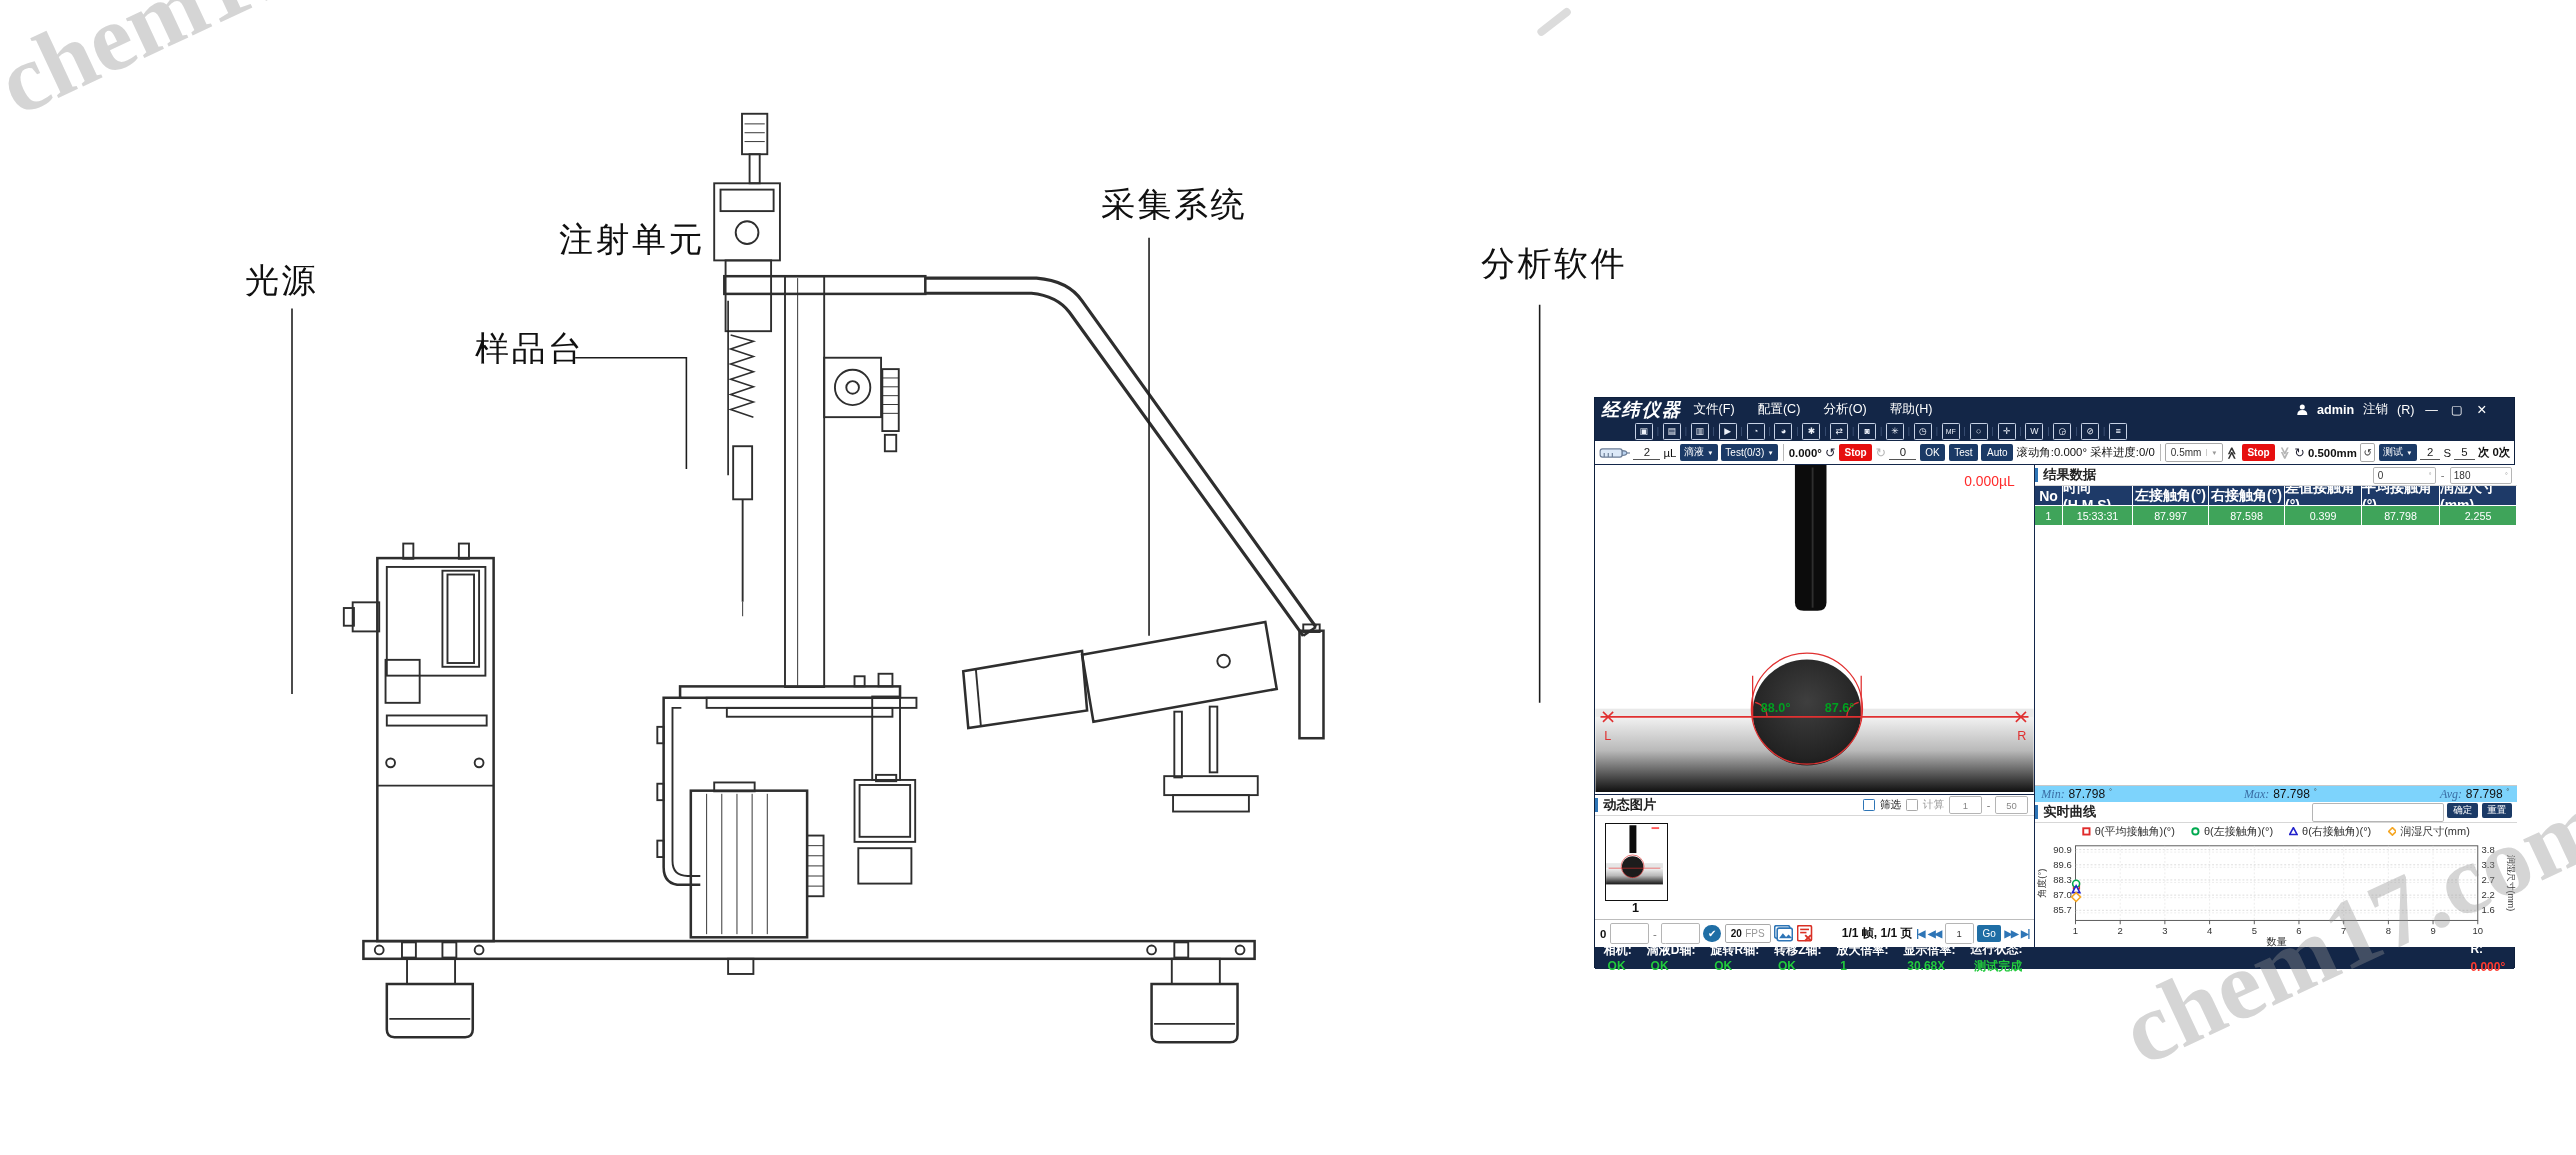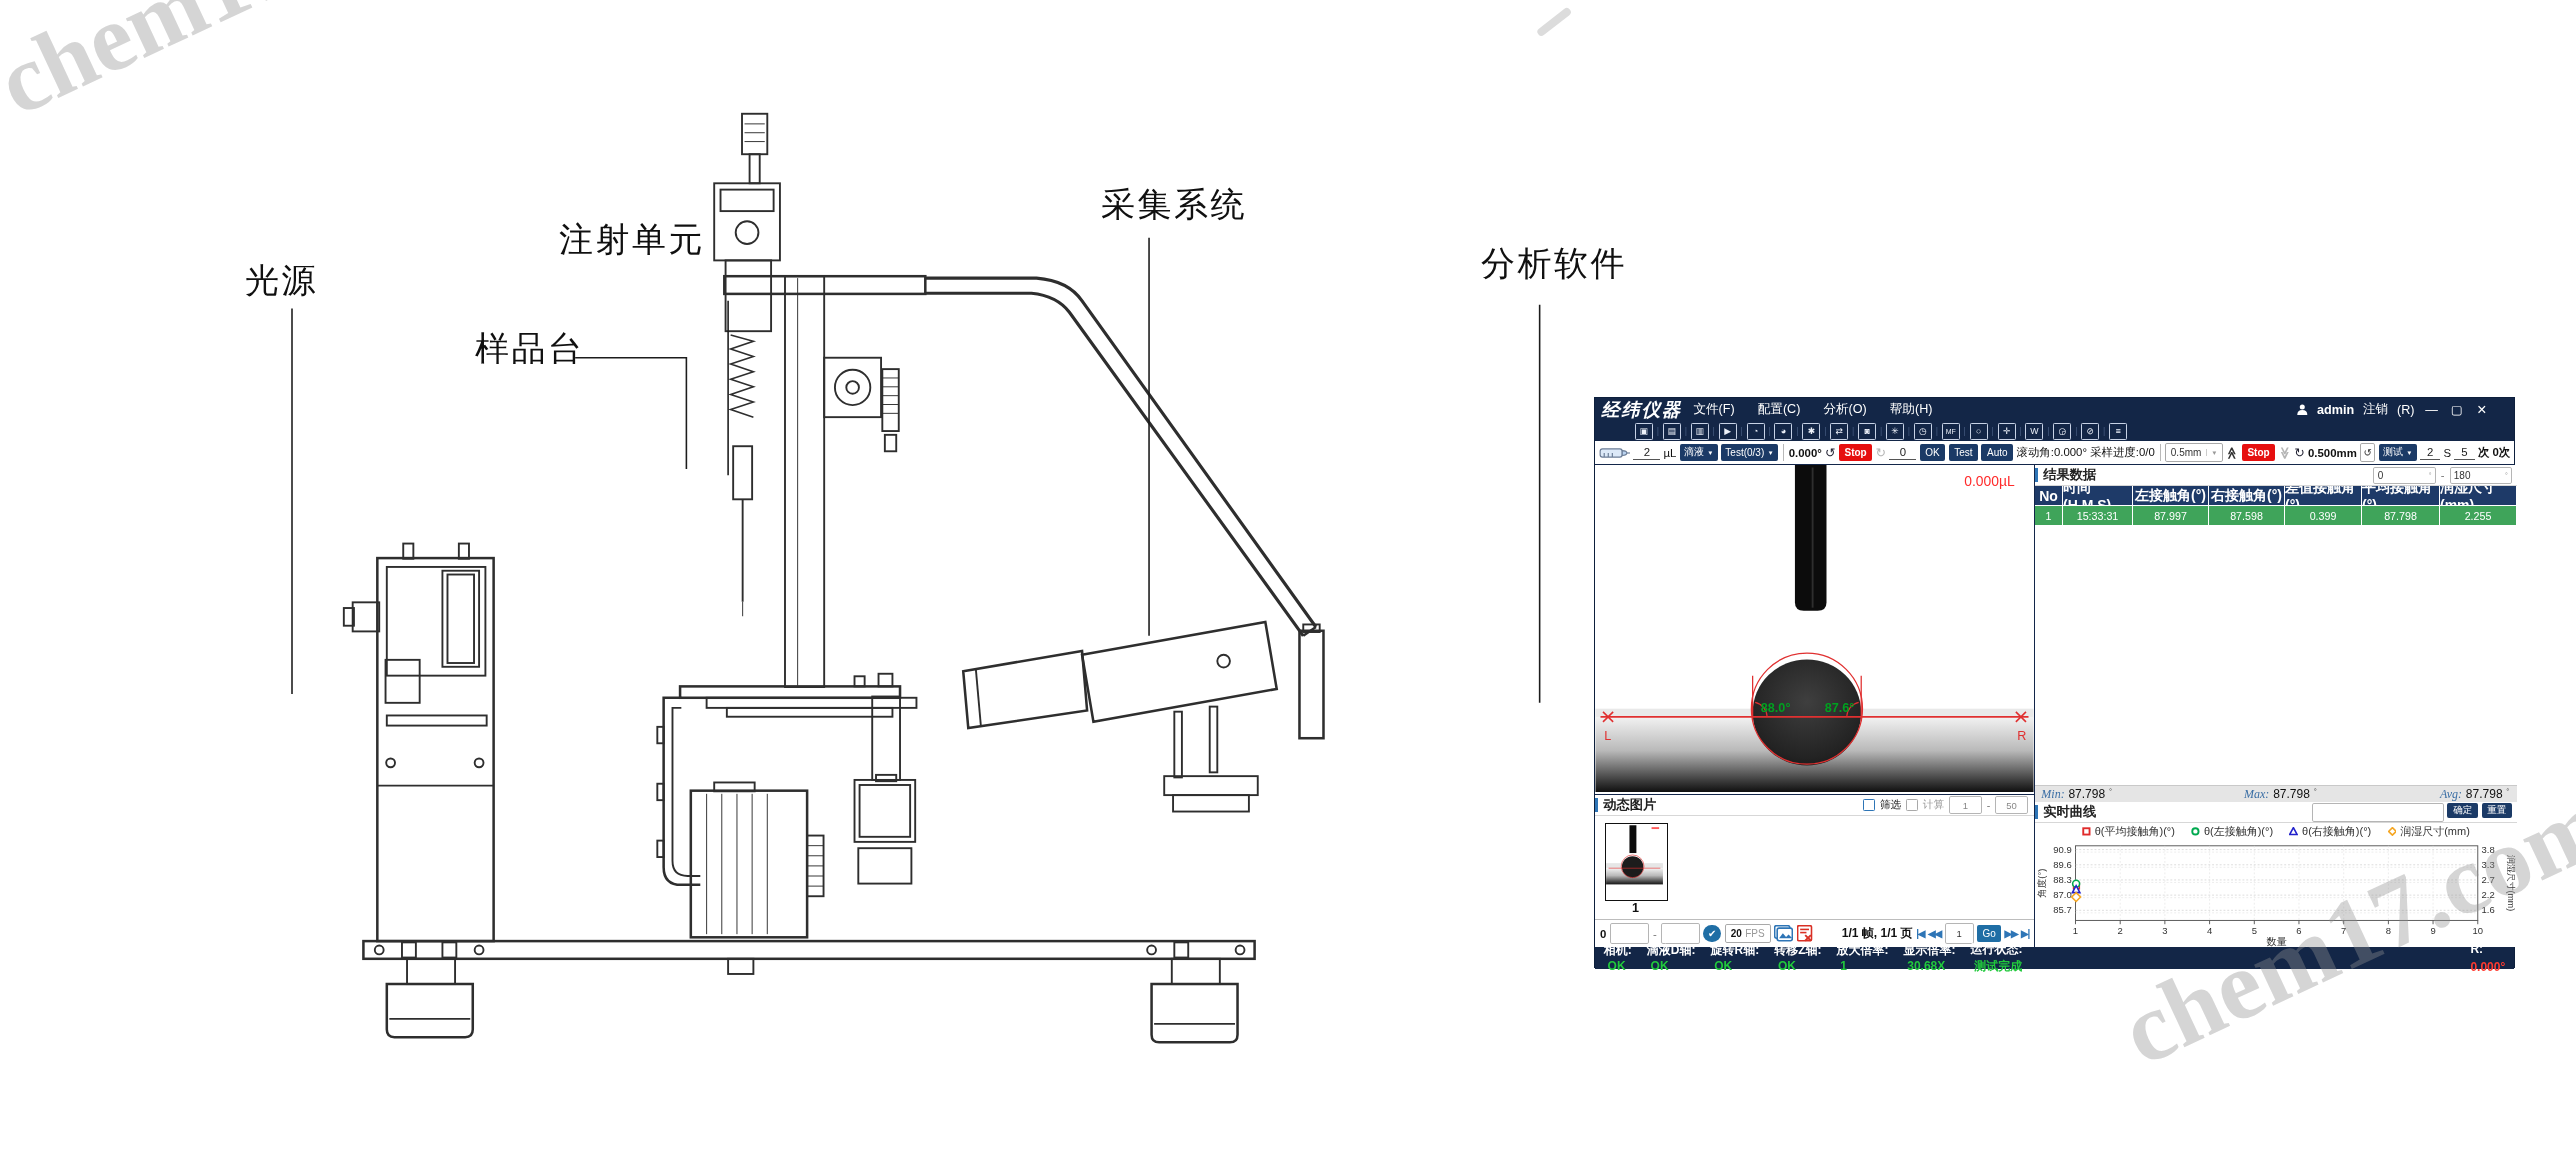--- a/index.html
+++ b/index.html
@@ -60,21 +60,21 @@
   .rng{border:0.6px solid #b5b5b5;border-radius:1.9px;width:54px;height:15px;display:flex;
        align-items:center;padding:0 3.2px;font-size:10px;color:#333;justify-content:space-between;}
   .rng .deg{color:#999;font-size:7px;}
   
   .grid7{display:grid;grid-template-columns:28px 70px 76px 76px 77px 78px 77px;}
   .th{background:#1e3a68;color:#fff;font-size:14px;display:flex;align-items:center;justify-content:center;
       height:19px;border-right:0.6px solid #fff;box-sizing:border-box;font-weight:bold;}
   .td{background:#3fa45a;color:#fff;font-size:10.7px;display:flex;align-items:center;justify-content:center;
       height:20px;border-right:0.6px solid #fff;border-top:0.6px solid #fff;box-sizing:border-box;}
   .statsbar{position:absolute;left:0;top:320px;width:100%;height:17.7px;border-top:0.6px solid #c9c9c9;
-            border-bottom:1.3px solid #13264a;box-sizing:border-box;background:#e5e5e5;}
+            border-bottom:1.3px solid #13264a;box-sizing:border-box;background:#7dd3fc;}
   .stat{position:absolute;top:0;height:16.4px;display:flex;align-items:center;gap:3.8px;font-size:12px;}
   .stat .lbl{font-family:"Liberation Serif",serif;font-style:italic;color:#3a6ea5;}
   .stat .deg{font-size:7.6px;color:#444;margin-top:-5px;}
   .curvehead{position:absolute;left:0;top:337px;width:100%;}
   .legendrow{position:absolute;left:0;top:358px;width:100%;height:17.7px;display:flex;align-items:center;
              justify-content:center;gap:16.4px;font-size:11px;color:#333;}
   .legenditem{display:flex;align-items:center;gap:3.8px;}
   
   .chk{width:9.5px;height:9.5px;border:1.3px solid #2e75b6;border-radius:1.3px;background:#fff;}
   .chk.dis{border-color:#a9a9a9;}

